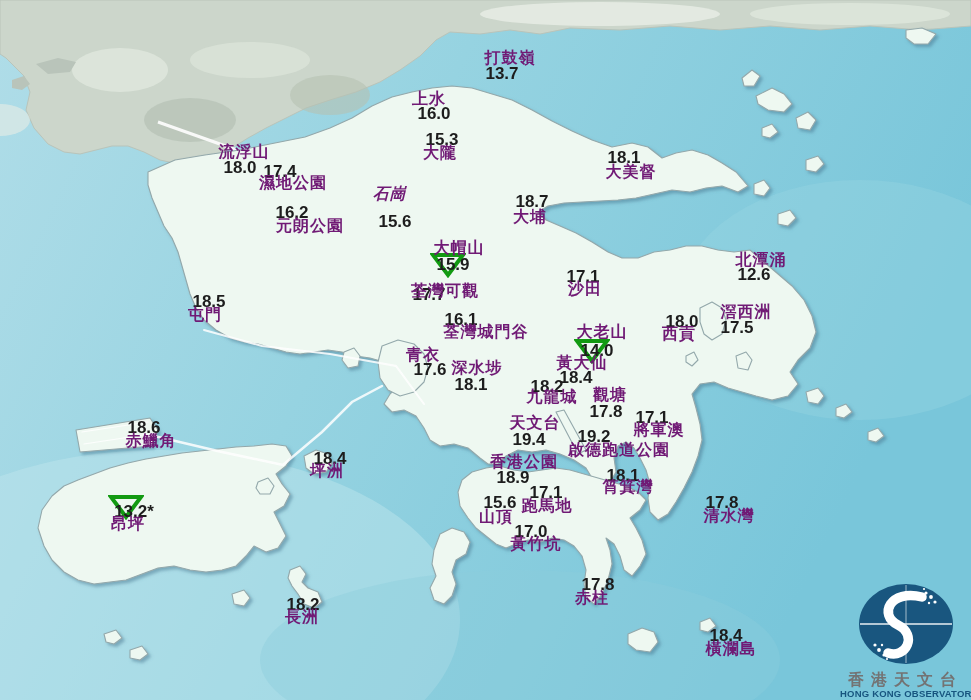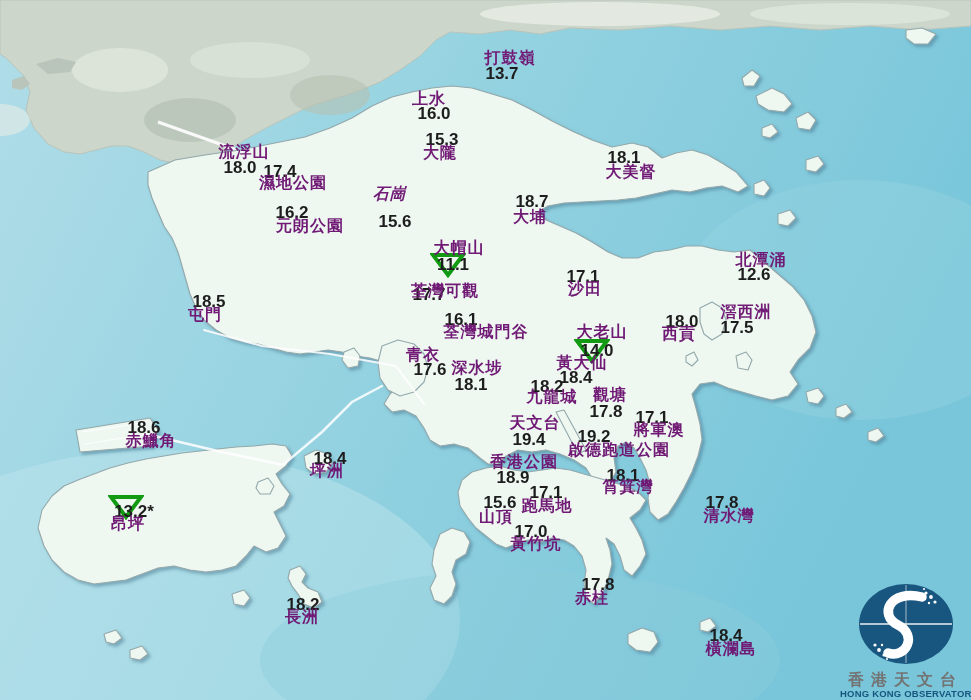--- a/index.html
+++ b/index.html
@@ -162,21 +162,21 @@
       <div class="st-name" style="left: 631px; top: 172px;">大美督</div>
       <div class="st-val" style="left: 532px; top: 201px;">18.7</div>
       <div class="st-name" style="left: 530px; top: 217px;">大埔</div>
       <div class="st-val" style="left: 395px; top: 221px;">15.6</div>
       <div class="st-name" style="left: 390px; top: 194px; font-style: italic;">石崗</div>
       <div class="st-val" style="left: 292px; top: 212px;">16.2</div>
       <div class="st-name" style="left: 310px; top: 226px;">元朗公園</div>
       <div class="st-marker" style="left: 448px; top: 263px;"><svg width="36" height="30" viewBox="0 0 36 30">
           <polygon points="3,7 33,7 18,27" fill="none" stroke="#129a12" stroke-width="4" stroke-linejoin="miter"></polygon>
         </svg></div>
-      <div class="st-val" style="left: 453px; top: 264px;">11.1</div>
+      <div class="st-val" style="left: 453px; top: 264px;">15.9</div>
       <div class="st-name" style="left: 459px; top: 248px;">大帽山</div>
       <div class="st-val" style="left: 583px; top: 276px;">17.1</div>
       <div class="st-name" style="left: 585px; top: 289px;">沙田</div>
       <div class="st-val" style="left: 754px; top: 274px;">12.6</div>
       <div class="st-name" style="left: 761px; top: 260px;">北潭涌</div>
       <div class="st-val" style="left: 429px; top: 294px;">17.7</div>
       <div class="st-name" style="left: 445px; top: 291px;">荃灣可觀</div>
       <div class="st-val" style="left: 209px; top: 301px;">18.5</div>
       <div class="st-name" style="left: 205px; top: 315px;">屯門</div>
       <div class="st-val" style="left: 737px; top: 327px;">17.5</div>

